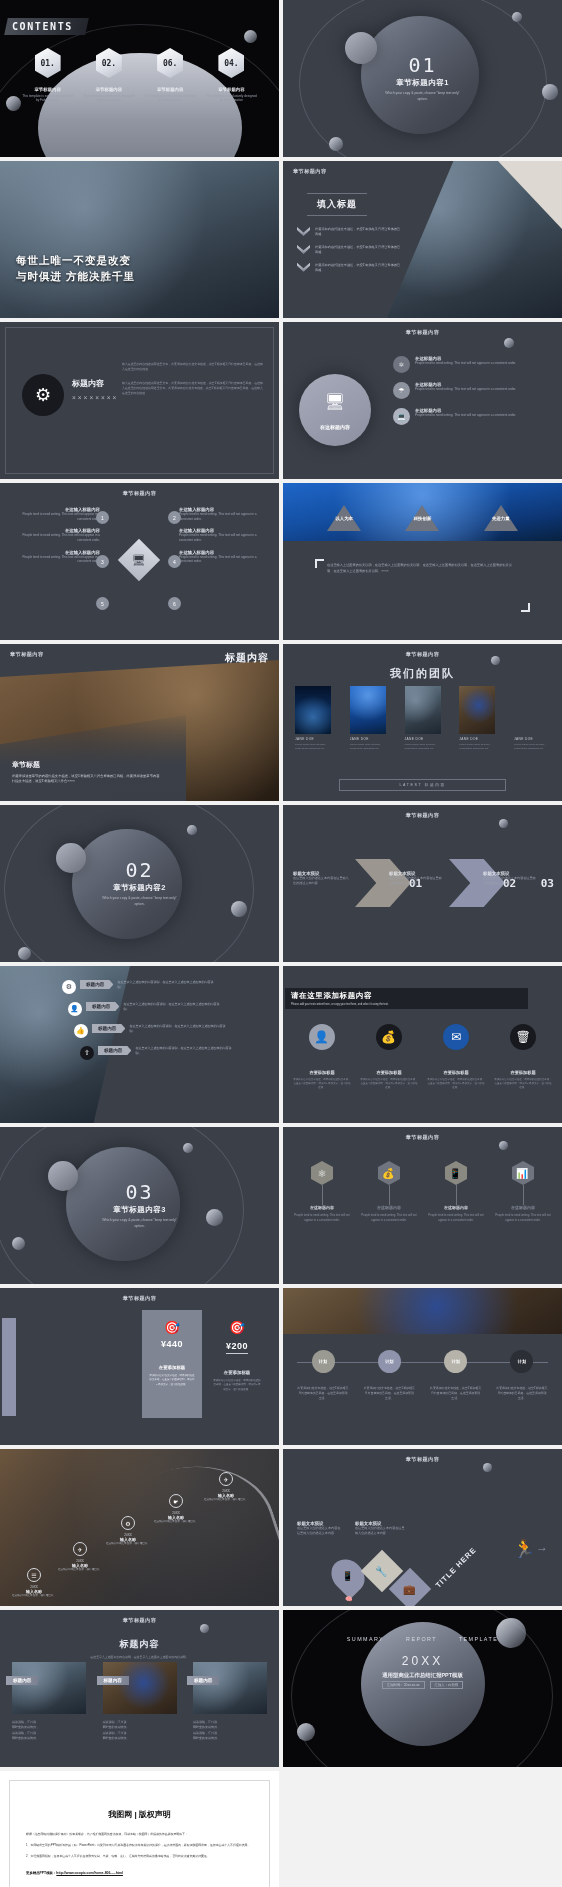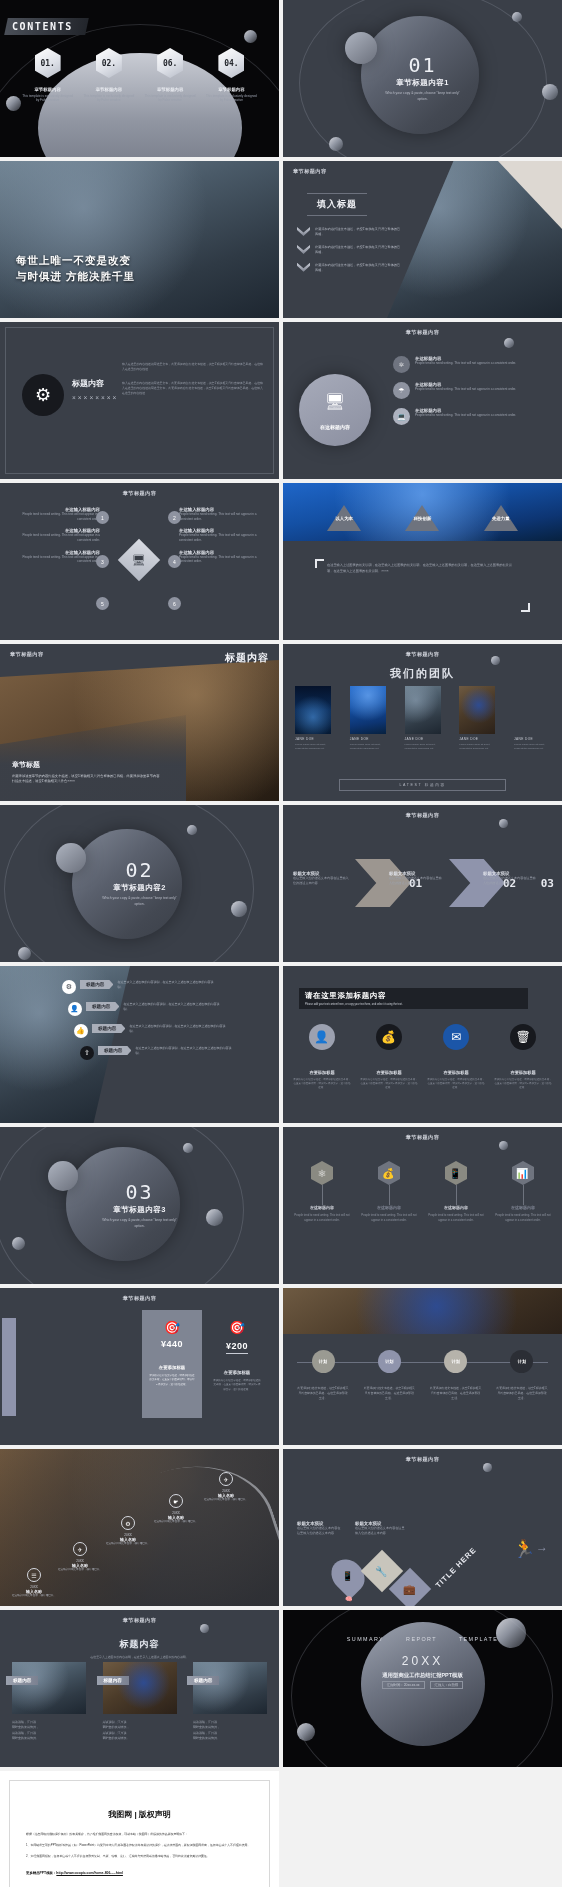--- a/index.html
+++ b/index.html
@@ -518,21 +518,21 @@
       <div style="display:flex;align-items:flex-start;gap:4px;margin-left:18px;">
         <div class="circ-icon" style="width:14px;height:14px;background:#15171c;color:#fff;font-size:7px;flex:0 0 14px;">⇧</div>
         <div class="arrow-pill">标题内容</div>
         <p style="font-size:3px;color:#aab0bc;line-height:1.6;width:96px;">在这里录入上述图表的内容说明，在这里录入上述图表上述图表的内容说明。</p>
       </div>
     </div>
   </div>
 
   <div class="slide">
     <div class="photo ph-hands" style="left:0;top:0;right:0;height:72px;"></div>
-    <div class="titlebar-strip" style="left:16px;top:22px;right:34px;">
+    <div class="titlebar-strip" style="left:2px;top:22px;right:34px;">
       <div style="font-size:7.5px;font-weight:bold;color:#fff;letter-spacing:.6px;">请在这里添加标题内容</div>
       <div style="font-size:2.6px;color:#cfd3db;margin-top:2px;">Please add your text content here, or copy your text here, and select it using the text.</div>
     </div>
     <div style="position:absolute;left:10px;right:10px;top:58px;display:flex;justify-content:space-between;">
       <div style="width:58px;text-align:center;">
         <div class="circ-icon" style="width:26px;height:26px;background:#9ca1b0;margin:0 auto;font-size:12px;">👤</div>
         <div style="font-size:4.2px;font-weight:bold;color:#dfe2e9;margin-top:20px;">在要添加标题</div>
         <div style="font-size:2.5px;color:#8e94a0;line-height:1.6;margin-top:3px;">添加的内容打描文字描述，请添加的描述的文本段，在重复中的图表说明，请填写1'添加文字，这中的描述段。</div>
       </div>
       <div style="width:58px;text-align:center;">

